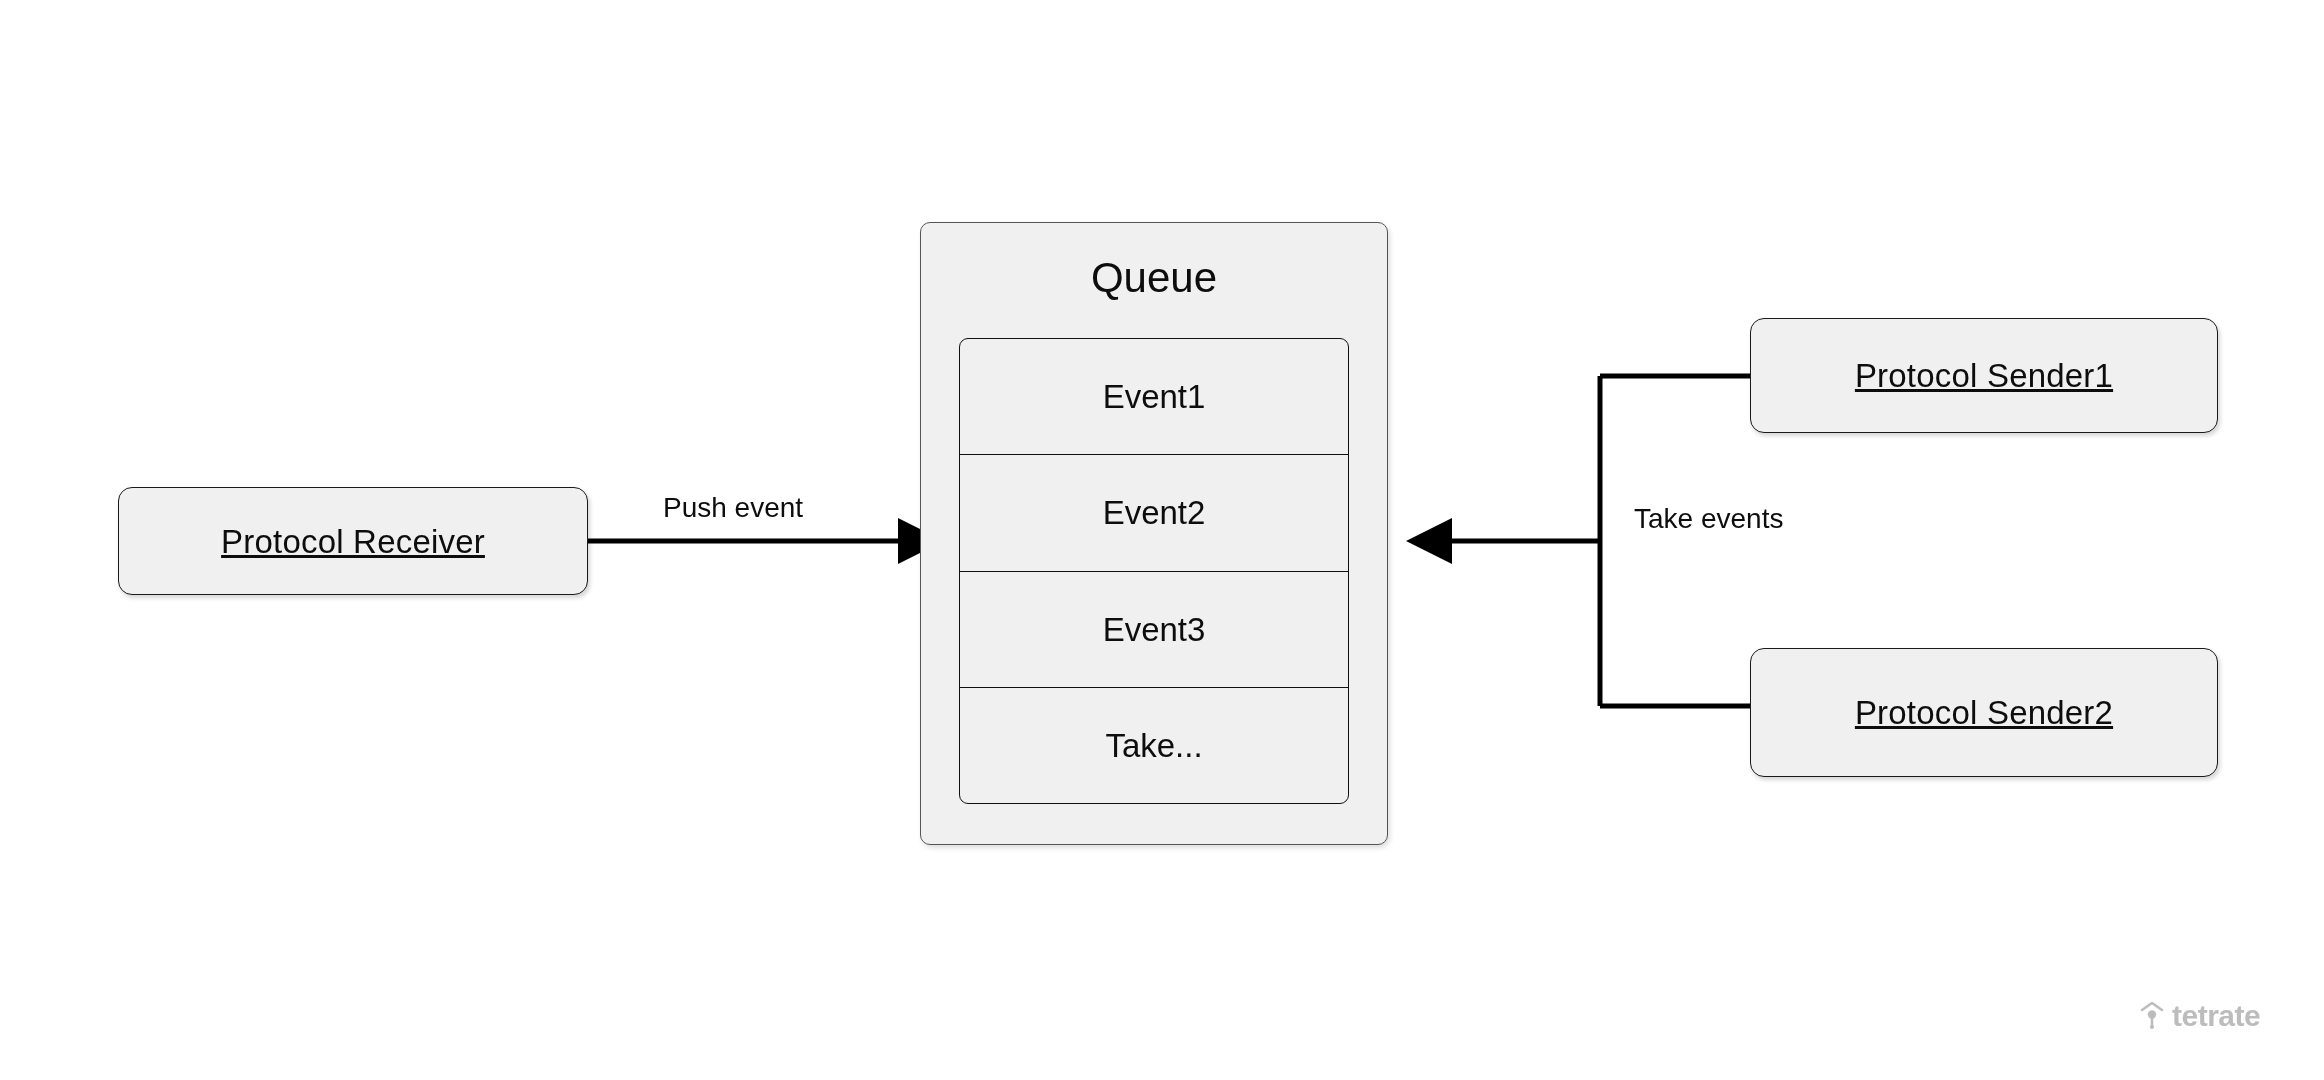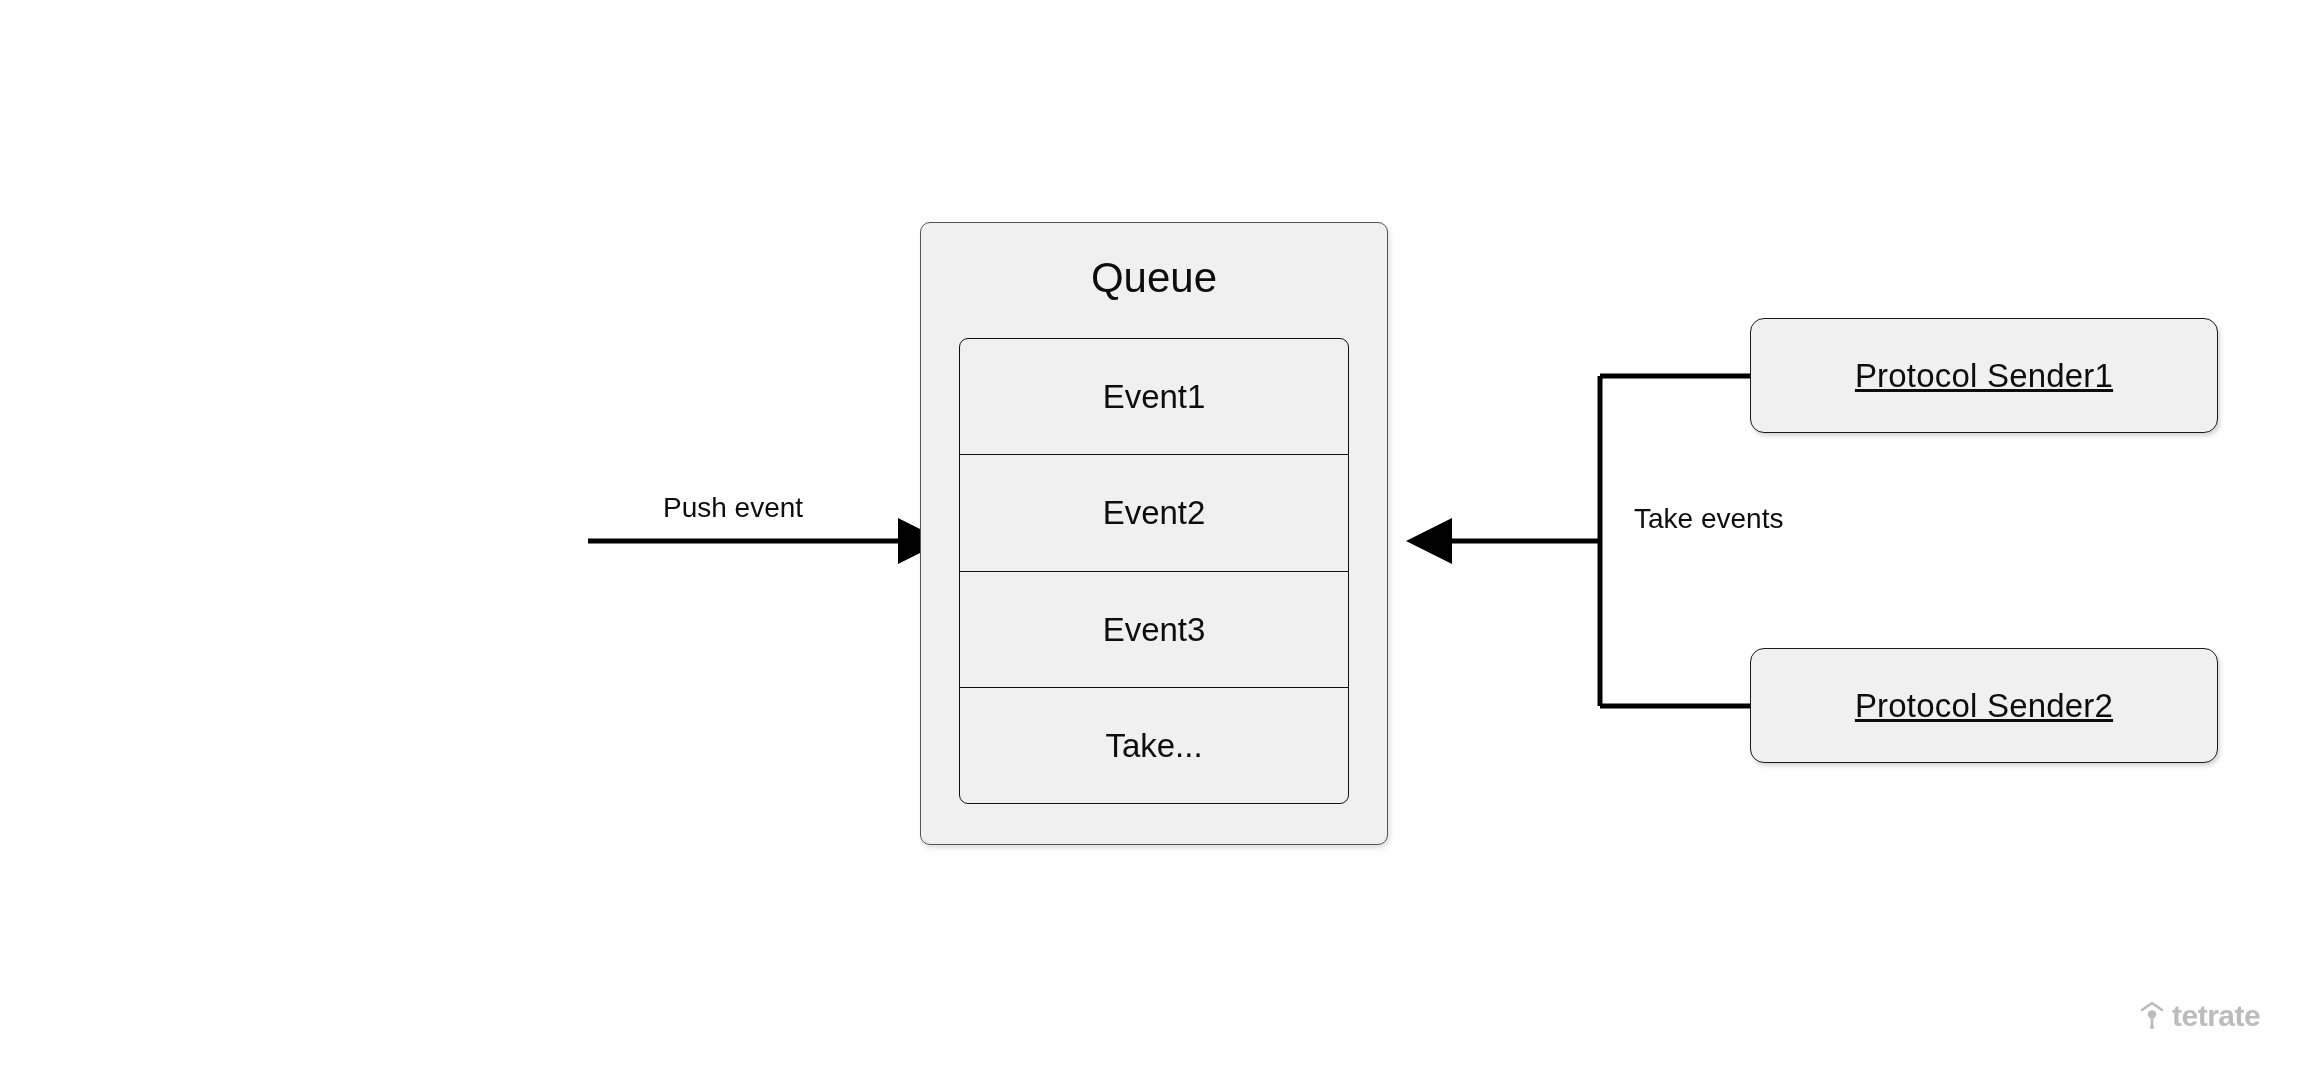--- a/index.html
+++ b/index.html
@@ -54,21 +54,21 @@
   #sender1 {
     left: 1750px;
     top: 318px;
     width: 468px;
     height: 115px;
   }
   #sender2 {
     left: 1750px;
     top: 648px;
     width: 468px;
-    height: 115px;
+    height: 129px;
   }
 
   
   #queue {
     position: absolute;
     left: 920px;
     top: 222px;
     width: 468px;
     height: 623px;
     background: #f0f0f0;
@@ -182,20 +182,23 @@
       <polygon points="1452,518 1406,541 1452,564" fill="#000000"></polygon>
 
       <line x1="1600" y1="376" x2="1600" y2="706" stroke="#000000" stroke-width="5"></line>
 
       <line x1="1600" y1="376" x2="1752" y2="376" stroke="#000000" stroke-width="5"></line>
 
       <line x1="1600" y1="706" x2="1752" y2="706" stroke="#000000" stroke-width="5"></line>
     </g>
   </svg>
 
+  <div class="node" id="receiver">
+    <span class="node-label">Protocol Receiver</span>
+  </div>
 
   <div id="queue">
     <div id="queue-title">Queue</div>
 
     <div id="events">
       <div class="event-row">
         <span>Event1</span>
       </div>
       <div class="event-row">
         <span>Event2</span>

